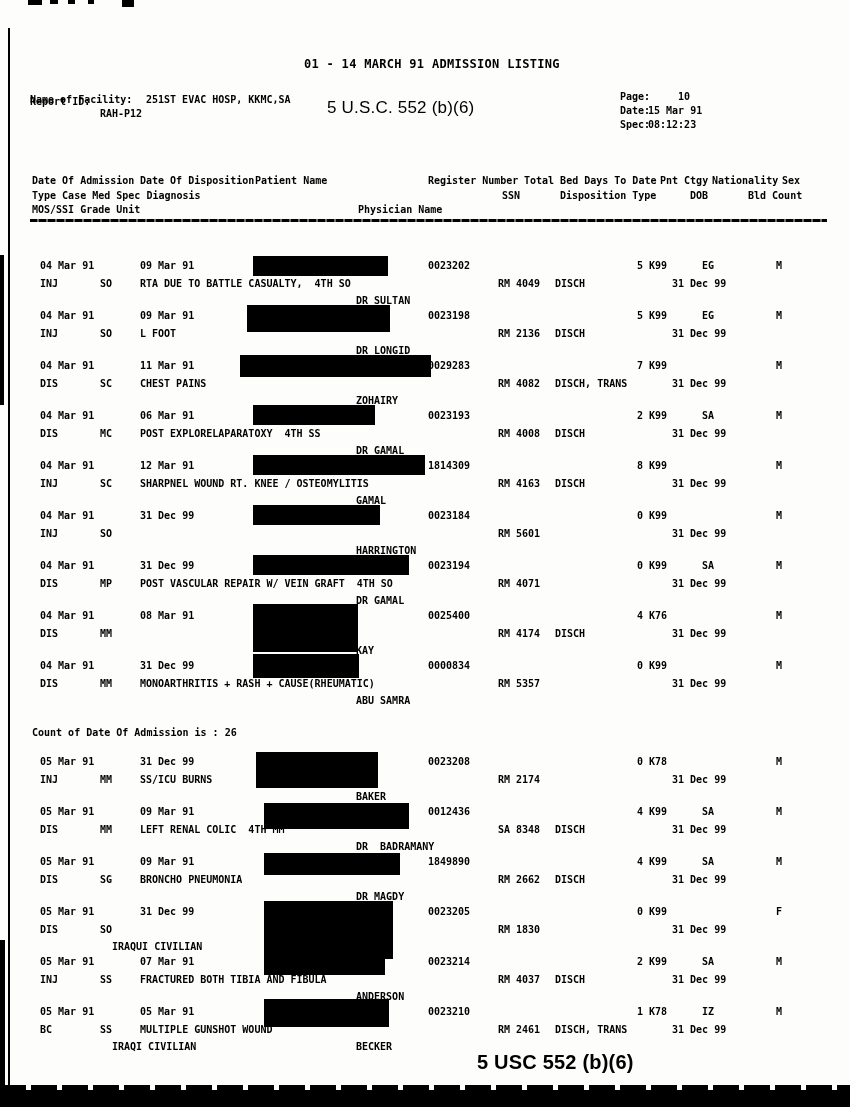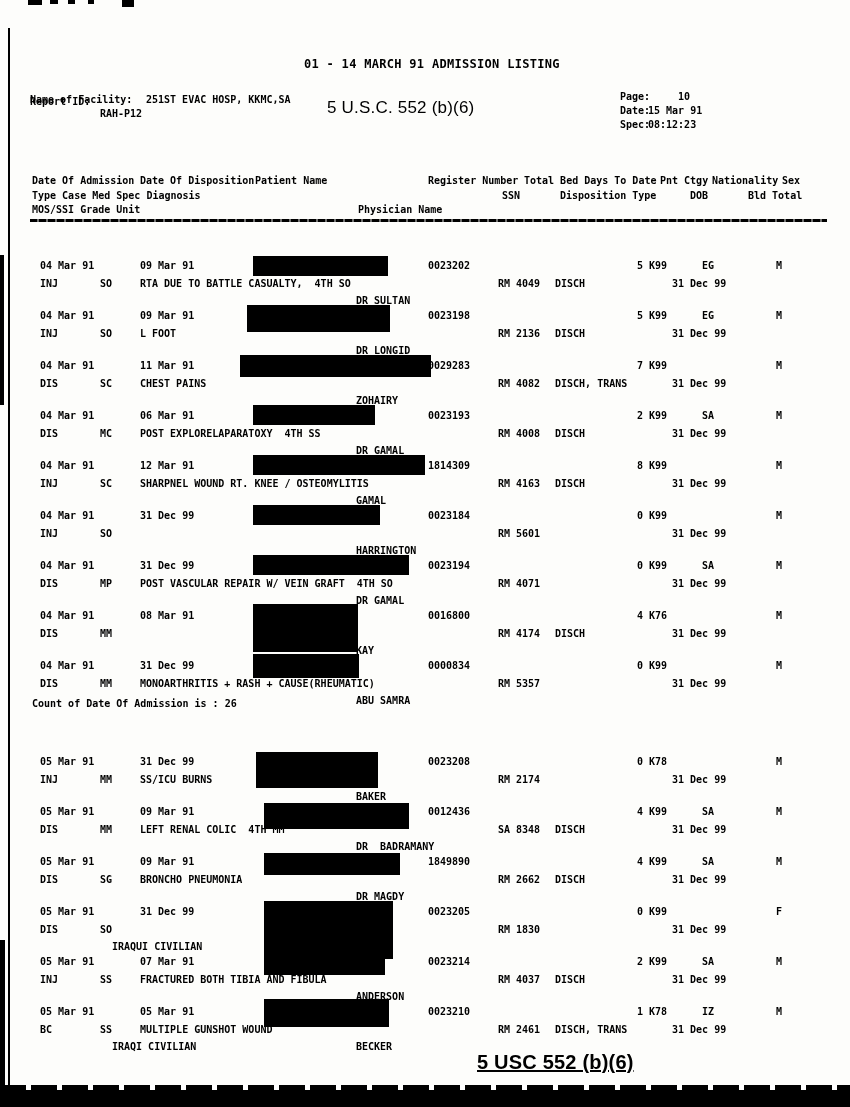--- a/index.html
+++ b/index.html
@@ -2,21 +2,21 @@
 <html><head>
 <meta charset="utf-8">
 <style>
   html,body{margin:0;padding:0;background:#fff;}
   body{width:850px;height:1107px;position:relative;overflow:hidden;
        font-family:"DejaVu Sans Mono",monospace;color:#000;}
   .page{position:absolute;inset:0;background:#fdfdfb;}
   .t{position:absolute;white-space:pre;font:700 10px/12px "DejaVu Sans Mono",monospace;}
   .title{font:700 12px/14px "DejaVu Sans Mono",monospace;letter-spacing:.3px;}
   .stamp-top{position:absolute;white-space:pre;font:400 17px/19px "Liberation Sans",sans-serif;letter-spacing:.2px;}
-  .stamp-bottom{position:absolute;white-space:pre;font:700 20px/22px "Liberation Sans",sans-serif;letter-spacing:.2px;text-decoration:underline;}
+  .stamp-bottom{position:absolute;white-space:pre;font:700 20px/22px "Liberation Sans",sans-serif;letter-spacing:.2px;}
   .rule{position:absolute;left:30px;top:219px;width:797px;height:3px;
         background:repeating-linear-gradient(90deg,#000 0 7px,rgba(0,0,0,.55) 7px 9px);}
   .record{position:absolute;left:0;width:850px;height:50px;}
   .f{position:absolute;white-space:pre;font:700 10px/12px "DejaVu Sans Mono",monospace;}
   .admit{left:40px;top:0}.dispo{left:140px;top:0}.reg{left:428px;top:0}
   .bed{left:637px;top:0}.nat{left:702px;top:0}.sex{left:776px;top:0}
   .type{left:40px;top:18px}.spec{left:100px;top:18px}.diag{left:140px;top:18px}
   .ssn{left:498px;top:18px}.dtype{left:555px;top:18px}.dob{left:672px;top:18px}
   .unit{left:112px;top:35px}.phys{left:356px;top:35px}
   .redaction{position:absolute;background:#000;z-index:5;}
@@ -52,21 +52,21 @@
   <div class="t" style="left:428px;top:175px">Register Number</div>
   <div class="t" style="left:524px;top:175px">Total Bed Days To Date</div>
   <div class="t" style="left:660px;top:175px">Pnt Ctgy</div>
   <div class="t" style="left:712px;top:175px">Nationality</div>
   <div class="t" style="left:782px;top:175px">Sex</div>
 
   <div class="t" style="left:32px;top:190px">Type Case Med Spec Diagnosis</div>
   <div class="t" style="left:502px;top:190px">SSN</div>
   <div class="t" style="left:560px;top:190px">Disposition Type</div>
   <div class="t" style="left:690px;top:190px">DOB</div>
-  <div class="t" style="left:748px;top:190px">Bld Total</div>
+  <div class="t" style="left:748px;top:190px">Bld Count</div>
 
   <div class="t" style="left:32px;top:204px">MOS/SSI Grade Unit</div>
   <div class="t" style="left:358px;top:204px">Physician Name</div>
 
   <div class="rule"></div>
 
   <div>
       <div class="record" style="top: 260px;">
     <span class="f admit">04 Mar 91</span>
     <span class="f dispo">09 Mar 91</span>
@@ -175,21 +175,21 @@
     <span class="f diag">POST VASCULAR REPAIR W/ VEIN GRAFT  4TH SO</span>
     <span class="f ssn">RM 4071</span>
     <span class="f dtype"></span>
     <span class="f dob">31 Dec 99</span>
     <span class="f unit"></span>
     <span class="f phys">DR GAMAL</span>
   </div>
       <div class="record" style="top: 610px;">
     <span class="f admit">04 Mar 91</span>
     <span class="f dispo">08 Mar 91</span>
-    <span class="f reg">0016800</span>
+    <span class="f reg">0025400</span>
     <span class="f bed">4 K76</span>
     <span class="f nat"></span>
     <span class="f sex">M</span>
     <span class="f type">DIS</span>
     <span class="f spec">MM</span>
     <span class="f diag"></span>
     <span class="f ssn">RM 4174</span>
     <span class="f dtype">DISCH</span>
     <span class="f dob">31 Dec 99</span>
     <span class="f unit"></span>
@@ -317,21 +317,21 @@
       <div class="redaction" style="left: 253px; top: 604px; width: 105px; height: 48px;"></div>
       <div class="redaction" style="left: 253px; top: 654px; width: 106px; height: 24px;"></div>
       <div class="redaction" style="left: 256px; top: 752px; width: 122px; height: 36px;"></div>
       <div class="redaction" style="left: 264px; top: 803px; width: 145px; height: 26px;"></div>
       <div class="redaction" style="left: 264px; top: 853px; width: 136px; height: 22px;"></div>
       <div class="redaction" style="left: 264px; top: 901px; width: 129px; height: 58px;"></div>
       <div class="redaction" style="left: 264px; top: 950px; width: 121px; height: 25px;"></div>
       <div class="redaction" style="left: 264px; top: 999px; width: 125px; height: 28px;"></div>
     </div>
 
-  <div class="t" style="left:32px;top:698px">Count of Date Of Admission is : 26</div>
+  <div class="t" style="left:32px;top:727px">Count of Date Of Admission is : 26</div>
 
   <div class="stamp-bottom" style="left:477px;top:1051px">5 USC 552 (b)(6)</div>
 
   <div class="artifact" style="left:28px;top:0;width:14px;height:5px"></div>
   <div class="artifact" style="left:50px;top:0;width:8px;height:4px"></div>
   <div class="artifact" style="left:68px;top:0;width:7px;height:4px"></div>
   <div class="artifact" style="left:88px;top:0;width:6px;height:4px"></div>
   <div class="artifact" style="left:122px;top:0;width:12px;height:7px"></div>
   <div class="artifact" style="left:8px;top:28px;width:2px;height:1062px"></div>
   <div class="artifact" style="left:0;top:255px;width:4px;height:150px"></div>

